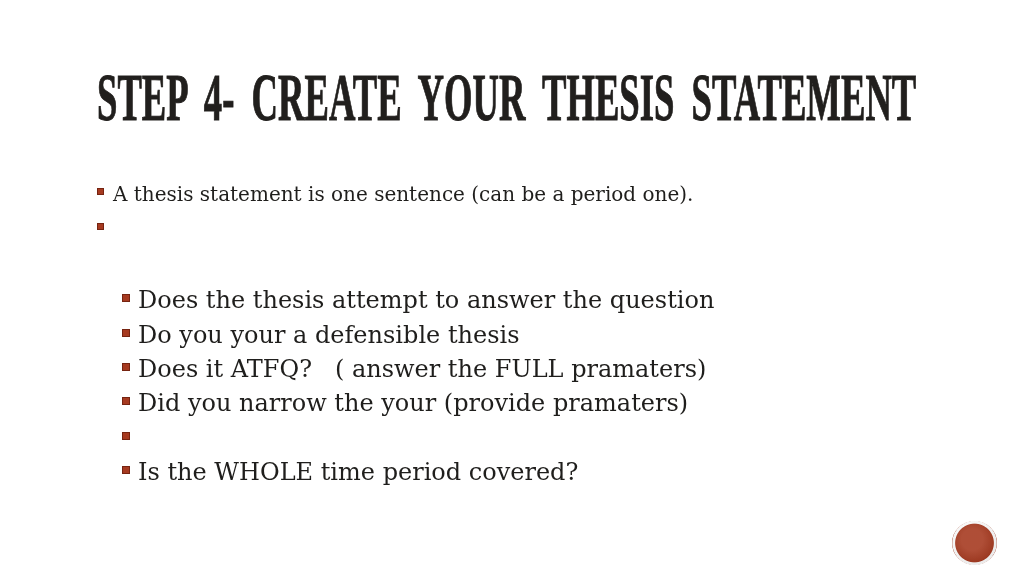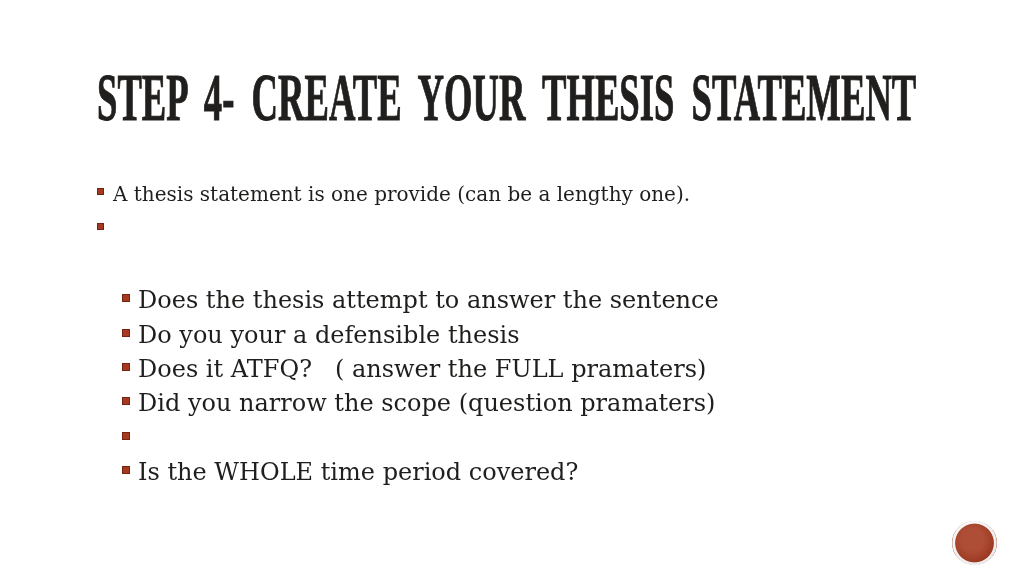--- a/index.html
+++ b/index.html
@@ -57,43 +57,43 @@
 </head>
 <body>
 
 <div class="slide">
 
   <h1 class="title"><span class="title-inner" style="transform: scaleX(0.547);">STEP 4- CREATE YOUR THESIS STATEMENT</span></h1>
 
   <ul class="bullets l1" id="l1">
       <li>
         <span class="marker"></span>
-        <span class="txt">A thesis statement is one provide (can be a lengthy one).</span>
+        <span class="txt">A thesis statement is one sentence (can be a period one).</span>
       </li>
       <li>
         <span class="marker"></span>
       </li>
     </ul>
 
   <ul class="bullets l2" id="l2">
       <li>
         <span class="marker"></span>
-        <span class="txt">Does the thesis attempt to answer the sentence</span>
+        <span class="txt">Does the thesis attempt to answer the question</span>
       </li>
       <li>
         <span class="marker"></span>
         <span class="txt">Do you your a defensible thesis</span>
       </li>
       <li>
         <span class="marker"></span>
         <span class="txt">Does it ATFQ?   ( answer the FULL pramaters)</span>
       </li>
       <li>
         <span class="marker"></span>
-        <span class="txt">Did you narrow the scope (question pramaters)</span>
+        <span class="txt">Did you narrow the your (provide pramaters)</span>
       </li>
       <li>
         <span class="marker"></span>
       </li>
       <li>
         <span class="marker"></span>
         <span class="txt">Is the WHOLE time period covered?</span>
       </li>
     </ul>
 

